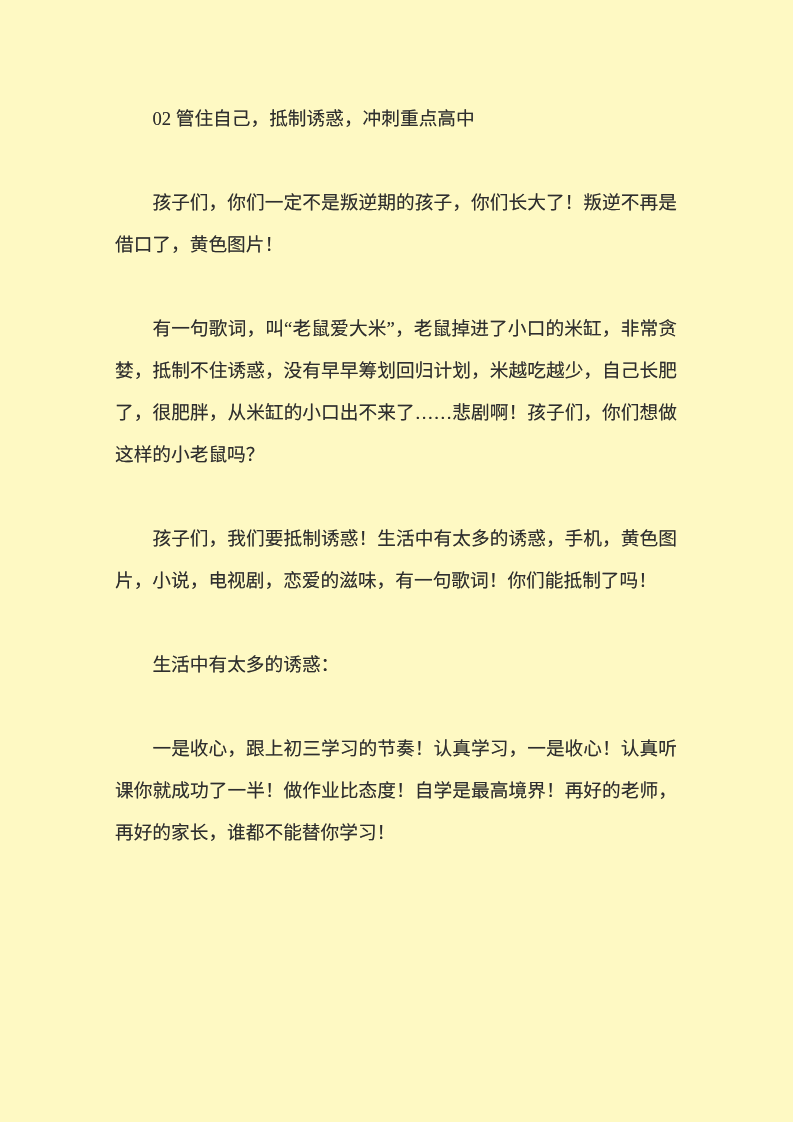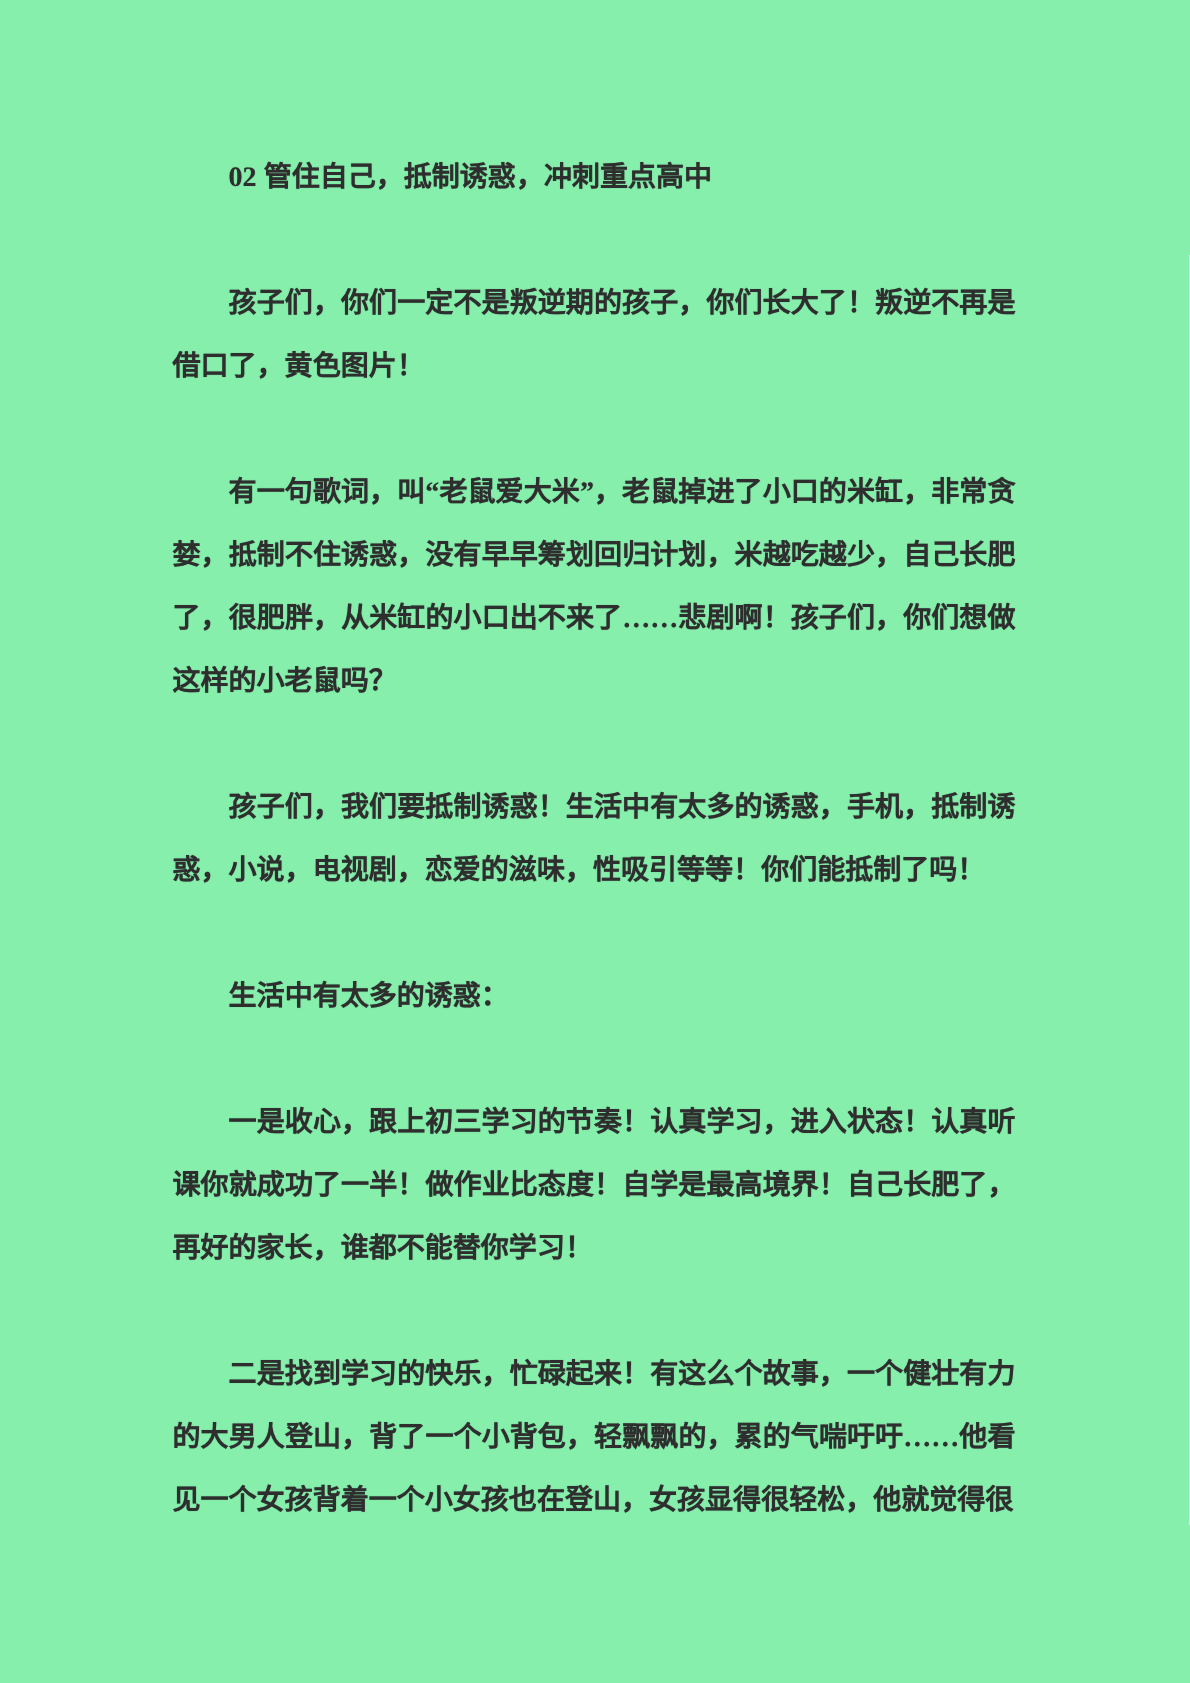--- a/index.html
+++ b/index.html
@@ -30,27 +30,26 @@
     word-break: break-all;
     overflow-wrap: break-word;
   }
   .doc-page p:last-child {
     margin-bottom: 0;
   }
 </style>
 </head>
 <body style="background: rgb(255, 255, 255);">
 
-<div class="doc-page" style="background: #86efac; color: rgb(46, 46, 46); font-weight: bold;">
+<div class="doc-page" style="background: #fef9c3; color: rgb(46, 46, 46);">
   <p>02 管住自己，抵制诱惑，冲刺重点高中</p>
 
   <p>孩子们，你们一定不是叛逆期的孩子，你们长大了！叛逆不再是借口了，黄色图片！</p>
 
   <p>有一句歌词，叫“老鼠爱大米”，老鼠掉进了小口的米缸，非常贪婪，抵制不住诱惑，没有早早筹划回归计划，米越吃越少，自己长肥了，很肥胖，从米缸的小口出不来了……悲剧啊！孩子们，你们想做这样的小老鼠吗？</p>
 
-  <p>孩子们，我们要抵制诱惑！生活中有太多的诱惑，手机，抵制诱惑，小说，电视剧，恋爱的滋味，性吸引等等！你们能抵制了吗！</p>
+  <p>孩子们，我们要抵制诱惑！生活中有太多的诱惑，手机，黄色图片，小说，电视剧，恋爱的滋味，有一句歌词！你们能抵制了吗！</p>
 
   <p>生活中有太多的诱惑：</p>
 
-  <p>一是收心，跟上初三学习的节奏！认真学习，进入状态！认真听课你就成功了一半！做作业比态度！自学是最高境界！自己长肥了，再好的家长，谁都不能替你学习！</p>
+  <p>一是收心，跟上初三学习的节奏！认真学习，一是收心！认真听课你就成功了一半！做作业比态度！自学是最高境界！再好的老师，再好的家长，谁都不能替你学习！</p>
 
-  <p>二是找到学习的快乐，忙碌起来！有这么个故事，一个健壮有力的大男人登山，背了一个小背包，轻飘飘的，累的气喘吁吁……他看见一个女孩背着一个小女孩也在登山，女孩显得很轻松，他就觉得很</p>
 </div>
 
 </body></html>

